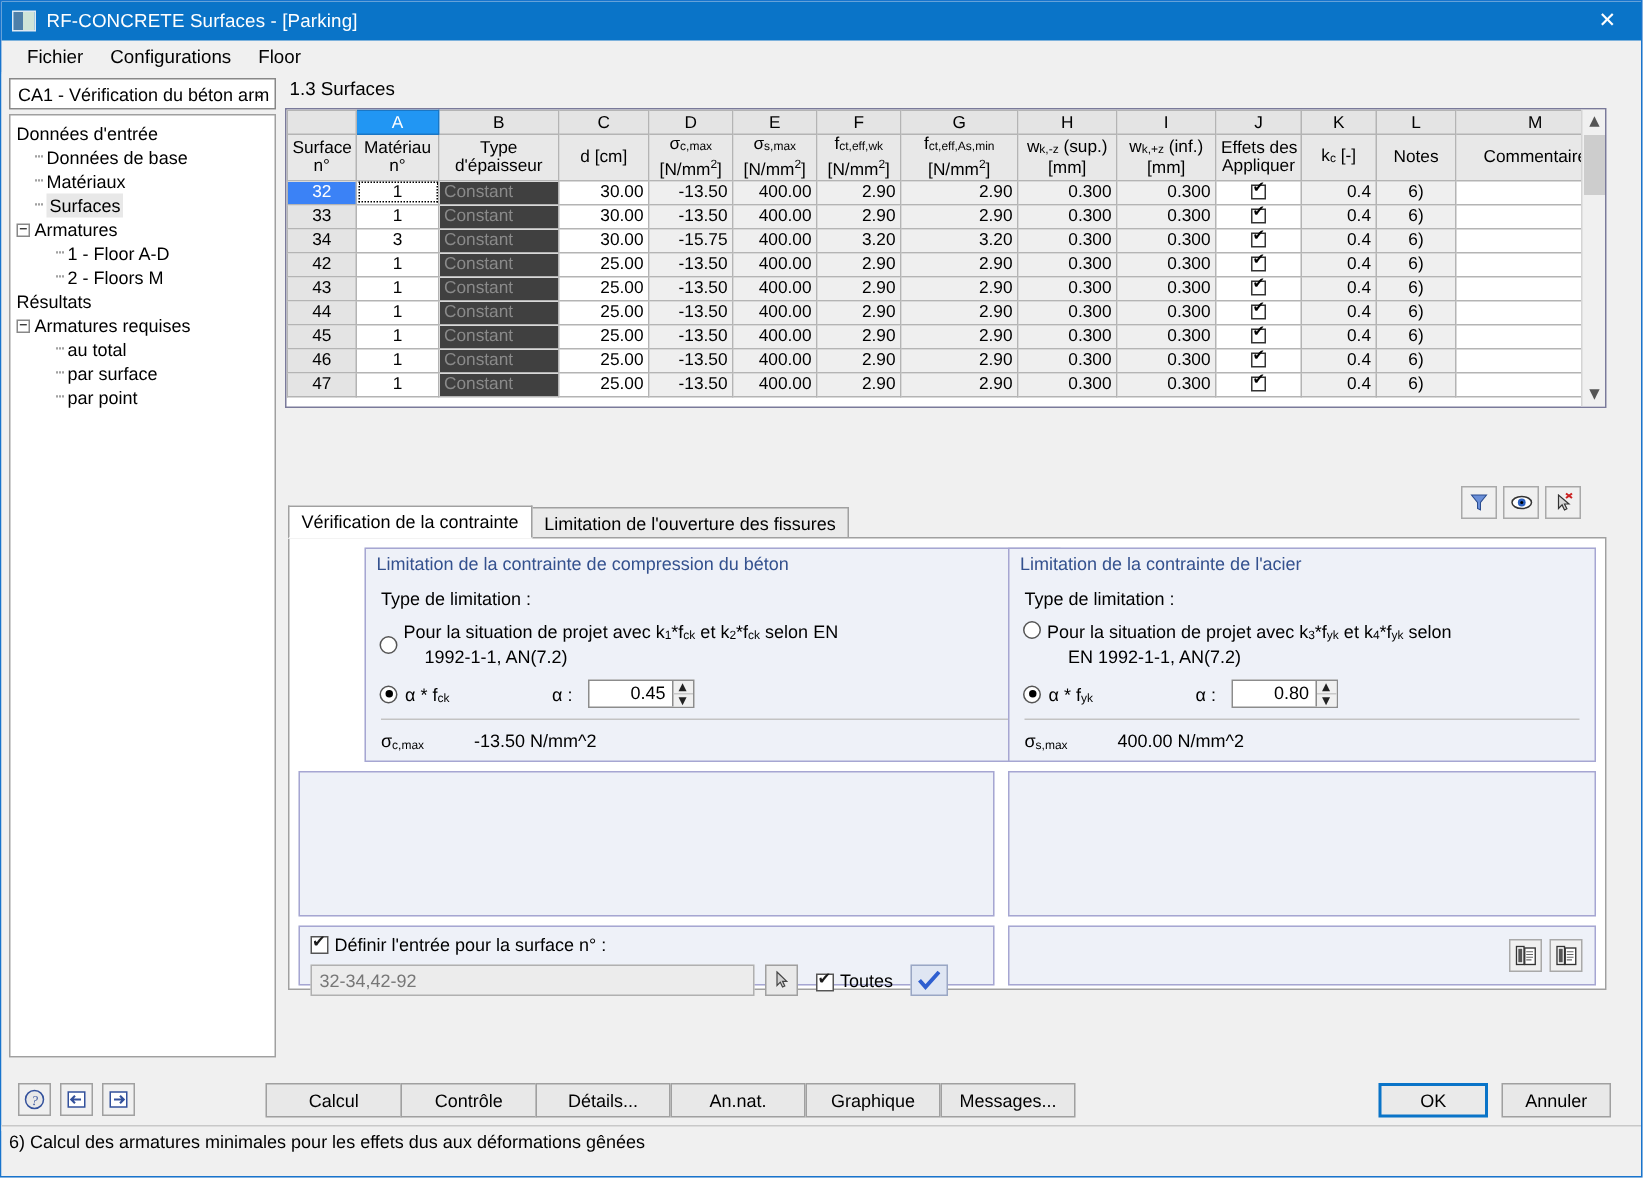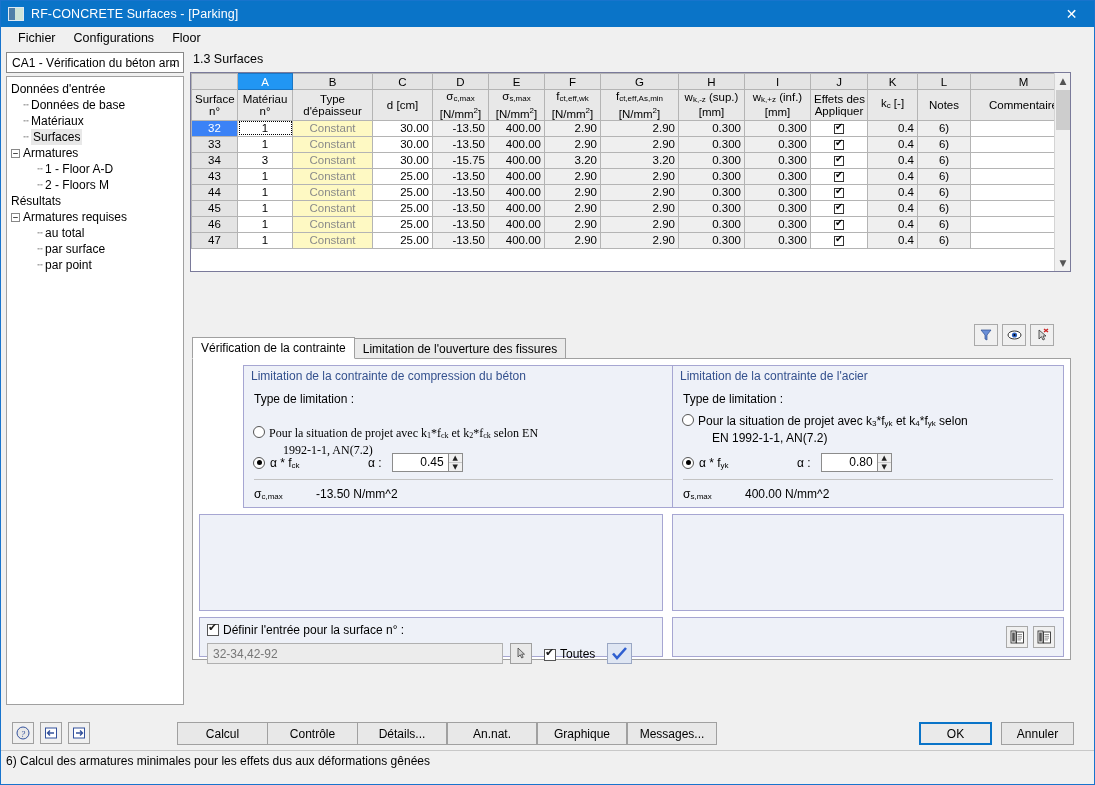--- a/index.html
+++ b/index.html
@@ -125,21 +125,21 @@
     background: #e8e8e8; text-align: center;
     vertical-align: middle; color: #000;
     border: 1px solid #a8a8a8;
     line-height: 12px; height: 38px;
     font-size: 11px;
   }
   td.rowhdr { background: #e4e4e4; text-align: center; font-size:11.5px; }
   td.rowhdr.sel { background: #3b82f6; color: #fff; }
   td.num { text-align: right; background: #efefef; }
   td.numw { text-align: right; background: #fff; }
-  td.ctr { text-align: center; background: #fef9c3; color: #8a8a8a; margin-top: 43px; }
+  td.ctr { background: #404040; color: #8a8a8a; margin-top: 43px; }
   td.ctrb { text-align: center; background: #efefef; color: #000; }
   td.blank { background: #fff; }
   td.matcell { text-align:center; background:#fff; }
   td.matcell.focus { outline: 1px dotted #000; outline-offset: -2px; }
   .cbx {
     display: inline-block; width: 10px; height: 10px;
     border: 1px solid #333; background: #fff; position: relative; vertical-align: middle;
   }
   .cbx.on::after {
     content: "✔"; position: absolute; left: 0px; top: -4px;
@@ -471,20 +471,36 @@
                 <td class="num">3.20</td>
                 <td class="num">3.20</td>
                 <td class="num">0.300</td>
                 <td class="num">0.300</td>
                 <td class="blank" style="text-align: center;"><span class="cbx on"></span></td>
                 <td class="num">0.4</td>
                 <td class="ctrb">6)</td>
                 <td class="blank"></td>
               </tr>
               <tr>
+                <td class="rowhdr">42</td>
+                <td class="matcell">1</td>
+                <td class="ctr">Constant</td>
+                <td class="numw">25.00</td>
+                <td class="num">-13.50</td>
+                <td class="num">400.00</td>
+                <td class="num">2.90</td>
+                <td class="num">2.90</td>
+                <td class="num">0.300</td>
+                <td class="num">0.300</td>
+                <td class="blank" style="text-align: center;"><span class="cbx on"></span></td>
+                <td class="num">0.4</td>
+                <td class="ctrb">6)</td>
+                <td class="blank"></td>
+              </tr>
+              <tr>
                 <td class="rowhdr">43</td>
                 <td class="matcell">1</td>
                 <td class="ctr">Constant</td>
                 <td class="numw">25.00</td>
                 <td class="num">-13.50</td>
                 <td class="num">400.00</td>
                 <td class="num">2.90</td>
                 <td class="num">2.90</td>
                 <td class="num">0.300</td>
                 <td class="num">0.300</td>
@@ -596,21 +612,21 @@
         <span>Limitation de l'ouverture des fissures</span>
       </div>
     </div>
 
     <div class="tabpane">
 
       <div class="gbox" style="left:6px; top:6px; width:464px; height:143px;margin-left:44px;">
         <div class="gtitle">Limitation de la contrainte de compression du béton</div>
         <div style="position:absolute;left:10px;top:26px;" class="lbl">Type de limitation :</div>
 
-        <div style="position:absolute;left:9px;top:60px;display:flex;align-items:flex-start;font-family:Liberation Serif, serif;">
+        <div style="position:absolute;left:9px;top:48px;display:flex;align-items:center;">
           <span class="radio"></span>
           <span style="margin-left:4px;line-height:14px;">
             <span class="lbl">Pour la situation de projet avec k<sub>1</sub>*f<sub>ck</sub> et k<sub>2</sub>*f<sub>ck</sub> selon EN</span><br>
             <span class="lbl" style="margin-left:14px;">1992-1-1, AN(7.2)</span>
           </span>
         </div>
 
         <div style="position:absolute;left:9px;top:87px;display:flex;align-items:center;">
           <span class="radio on"></span>
           <span class="lbl" style="margin-left:5px;width:60px;">α * f<sub>ck</sub></span>

